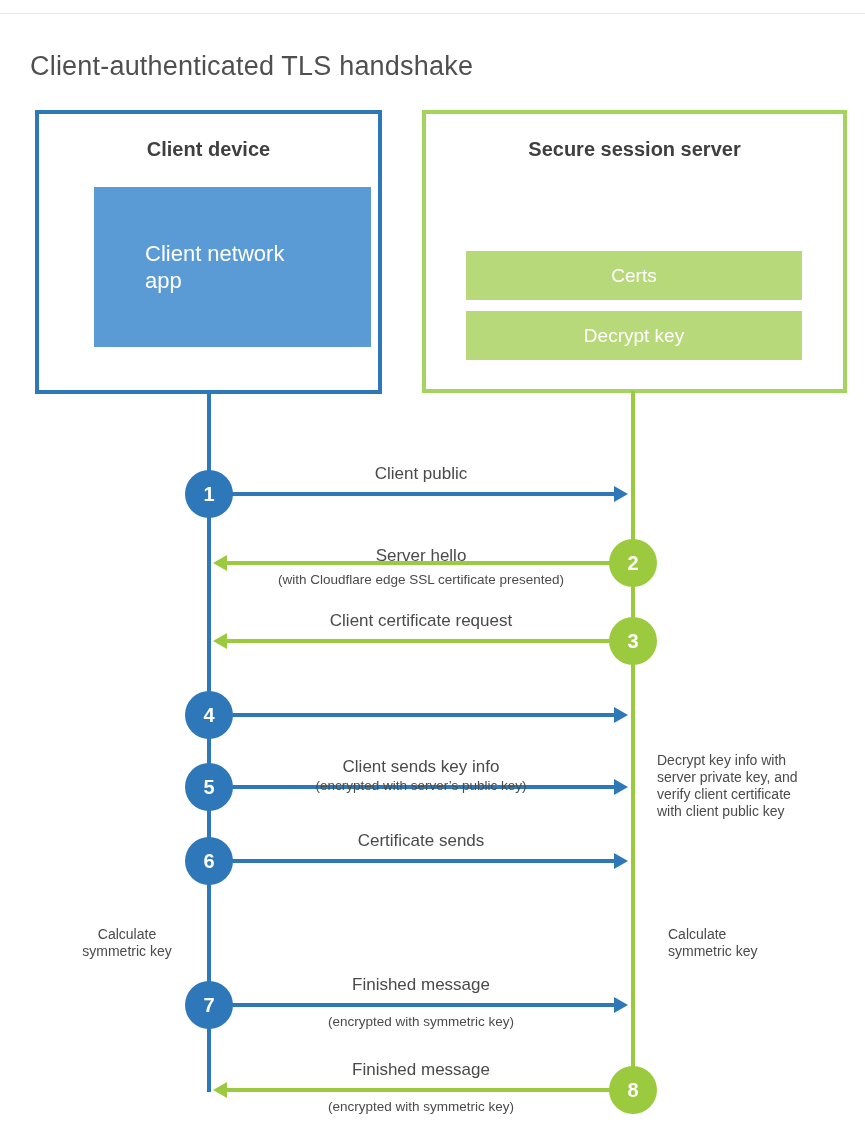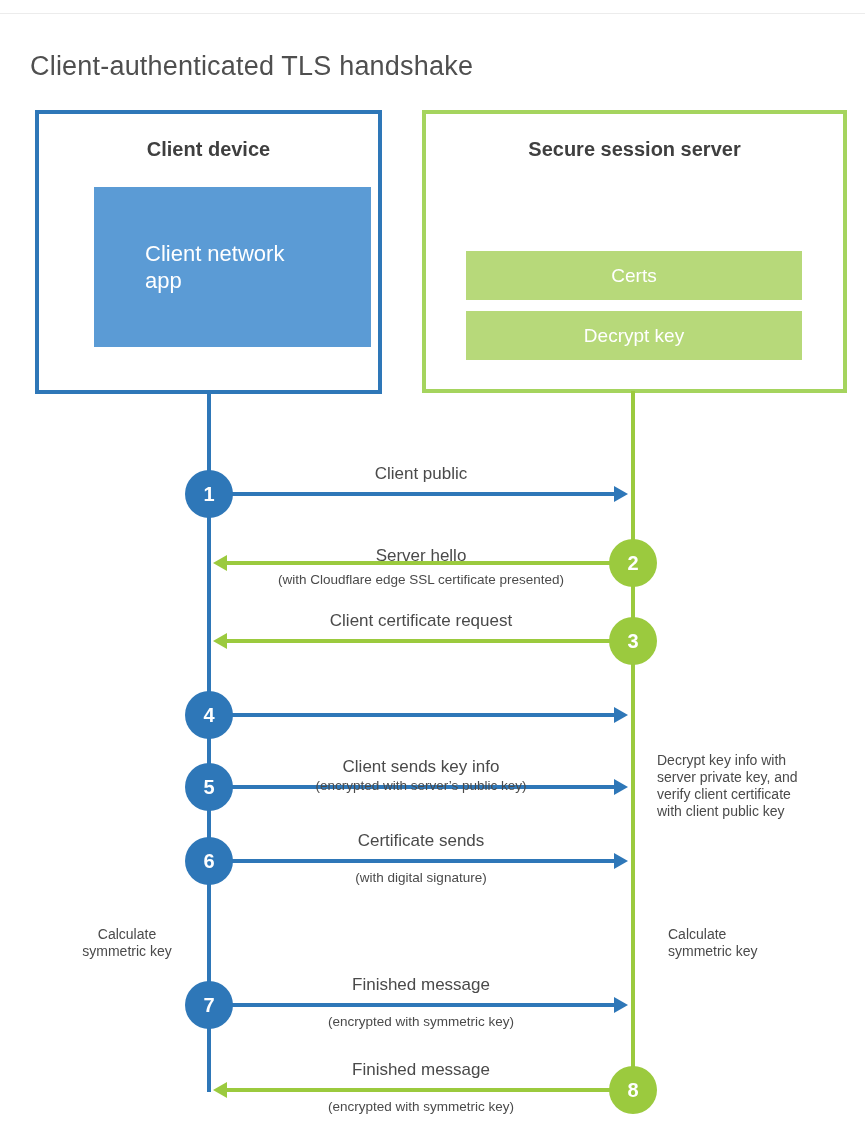--- a/index.html
+++ b/index.html
@@ -89,21 +89,20 @@
   <div class="arrow blue to-right" style="top:713px"></div>
   <div class="circle blue" style="top:691px">4</div>
 
   <div class="arrow blue to-right" style="top:785px"></div>
   <div class="msg main" style="top:757px">Client sends key info</div>
   <div class="msg sub" style="top:778px">(encrypted with server’s public key)</div>
   <div class="circle blue" style="top:763px">5</div>
 
   <div class="arrow blue to-right" style="top:859px"></div>
   <div class="msg main" style="top:831px">Certificate sends</div>
-  <div class="msg sub" style="top:870px">(with digital signature)</div>
   <div class="circle blue" style="top:837px">6</div>
 
   <div class="arrow blue to-right" style="top:1003px"></div>
   <div class="msg main" style="top:975px">Finished message</div>
   <div class="msg sub" style="top:1014px">(encrypted with symmetric key)</div>
   <div class="circle blue" style="top:981px">7</div>
 
   <div class="arrow green to-left" style="top:1088px"></div>
   <div class="msg main" style="top:1060px">Finished message</div>
   <div class="msg sub" style="top:1099px">(encrypted with symmetric key)</div>

